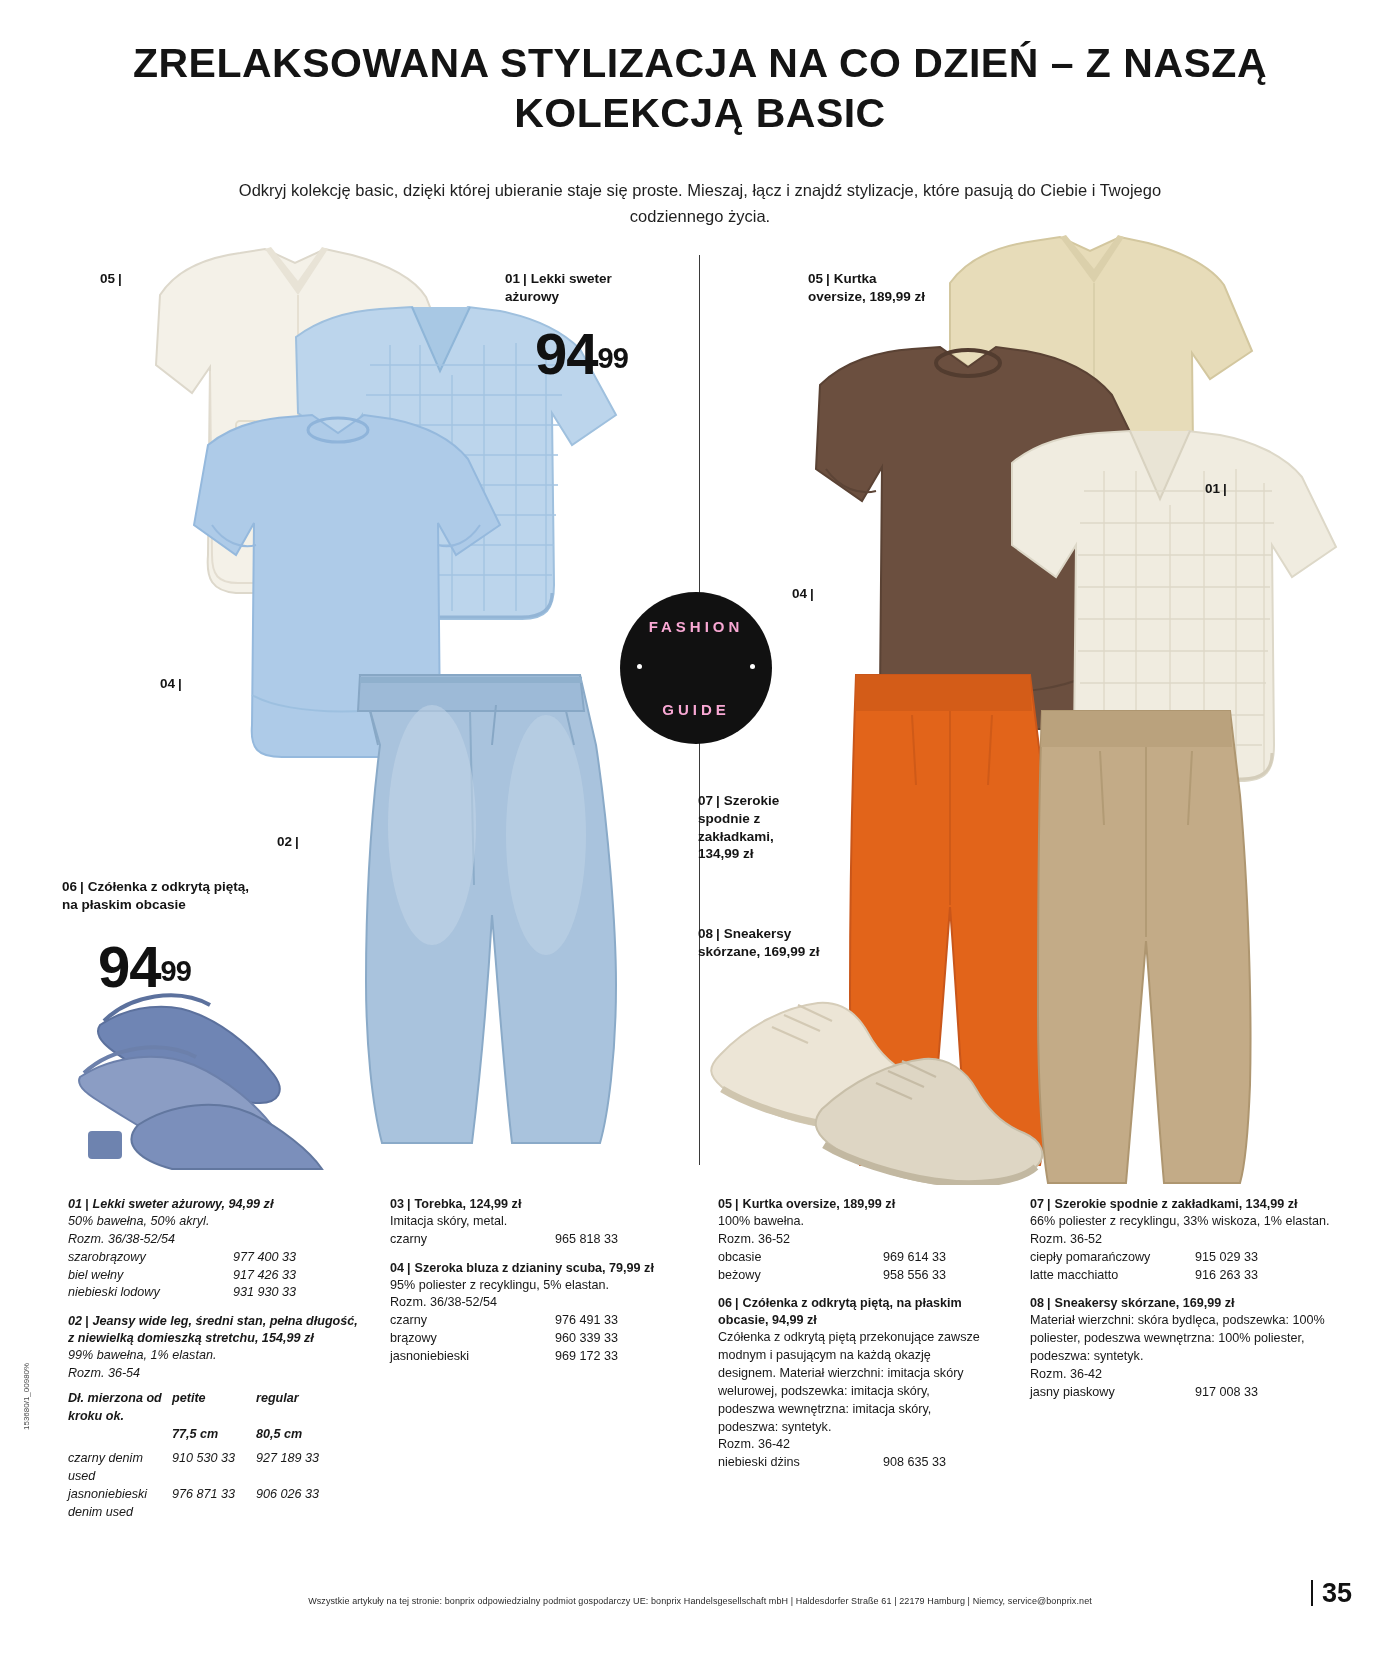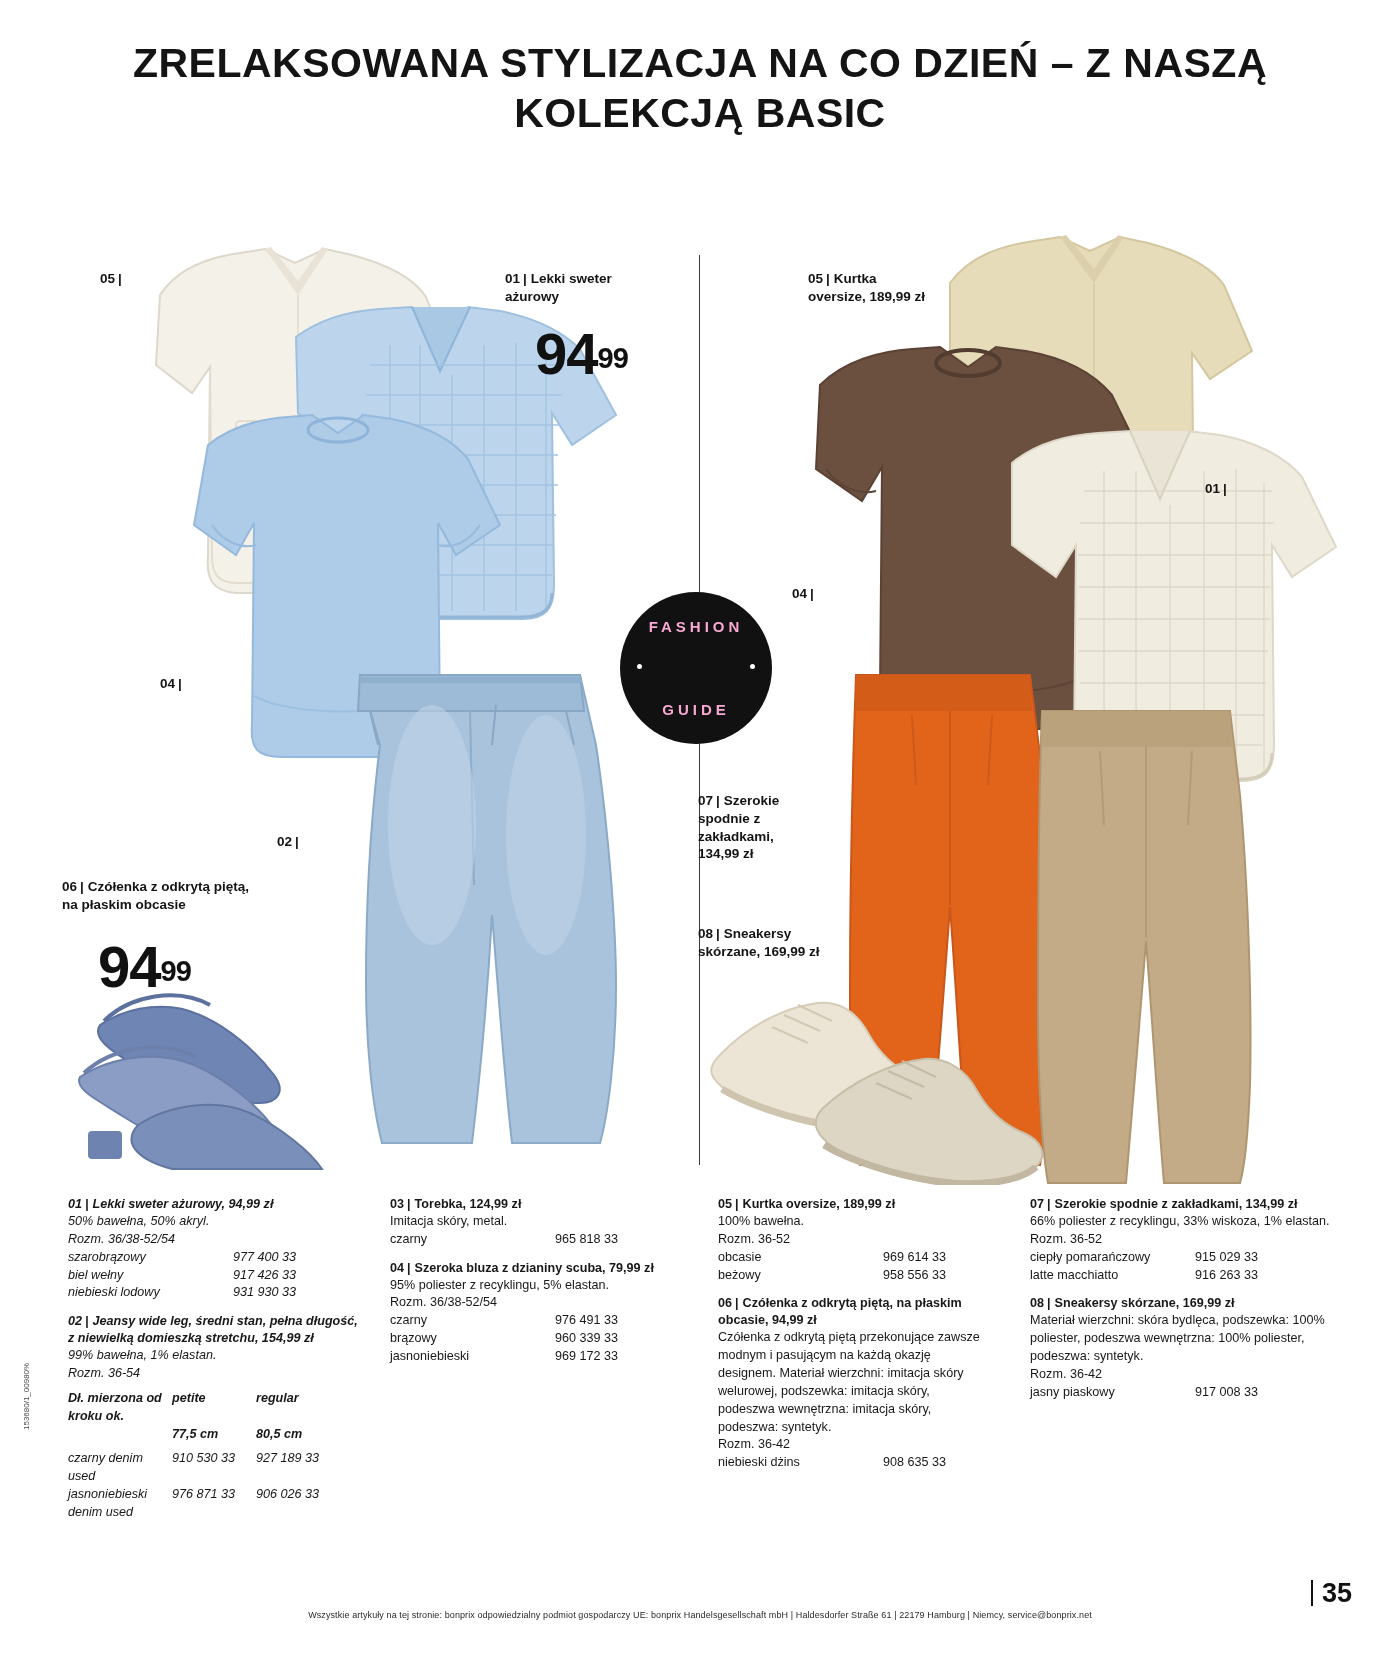--- a/index.html
+++ b/index.html
@@ -99,40 +99,41 @@
   .row .code { white-space: nowrap; }
   .row3 { display: flex; }
   .row3 .nm { width: 104px; }
   .row3 .c1 { width: 84px; }
   .row3 .c2 { width: 84px; }
   .bold { font-weight: 700; }
 
   
   .footer-line {
     position: absolute; left: 150px; top: 1596px; width: 1100px;
-    font-size: 9px; color: #2a2a2a; text-align: center; letter-spacing: 0.1px; margin-top: 14px;
+    font-size: 9px; color: #2a2a2a; text-align: center; letter-spacing: 0.1px;
   }
   .pagenum {
     position: absolute; right: 48px; top: 1578px;
     font-size: 27px; font-weight: 700; color: #111;
   }
   .pagenum .tick { display: inline-block; width: 2px; height: 26px; background: #111; margin-right: 9px; vertical-align: -4px; }
   .sidecode {
     position: absolute; left: 22px; top: 1430px;
     font-size: 8px; color: #4a4a4a;
     transform: rotate(-90deg); transform-origin: left top;
     white-space: nowrap;
   }
 </style>
 </head>
 <body>
 
 <div class="page">
 
   <div class="headline">ZRELAKSOWANA STYLIZACJA NA CO DZIEŃ – Z NASZĄ KOLEKCJĄ BASIC</div>
+  <div class="subhead">Odkryj kolekcję basic, dzięki której ubieranie staje się proste. Mieszaj, łącz i znajdź stylizacje, które pasują do Ciebie i Twojego codziennego życia.</div>
 
   <div class="v-divider"></div>
   <div class="fashion-badge">
     <div class="bt top">FASHION</div>
     <div class="bt bot">GUIDE</div>
     <div class="dot l"></div>
     <div class="dot r"></div>
   </div>
 
   <svg class="art" style="left:60px; top:225px;" width="640" height="960" viewBox="0 0 640 960">

